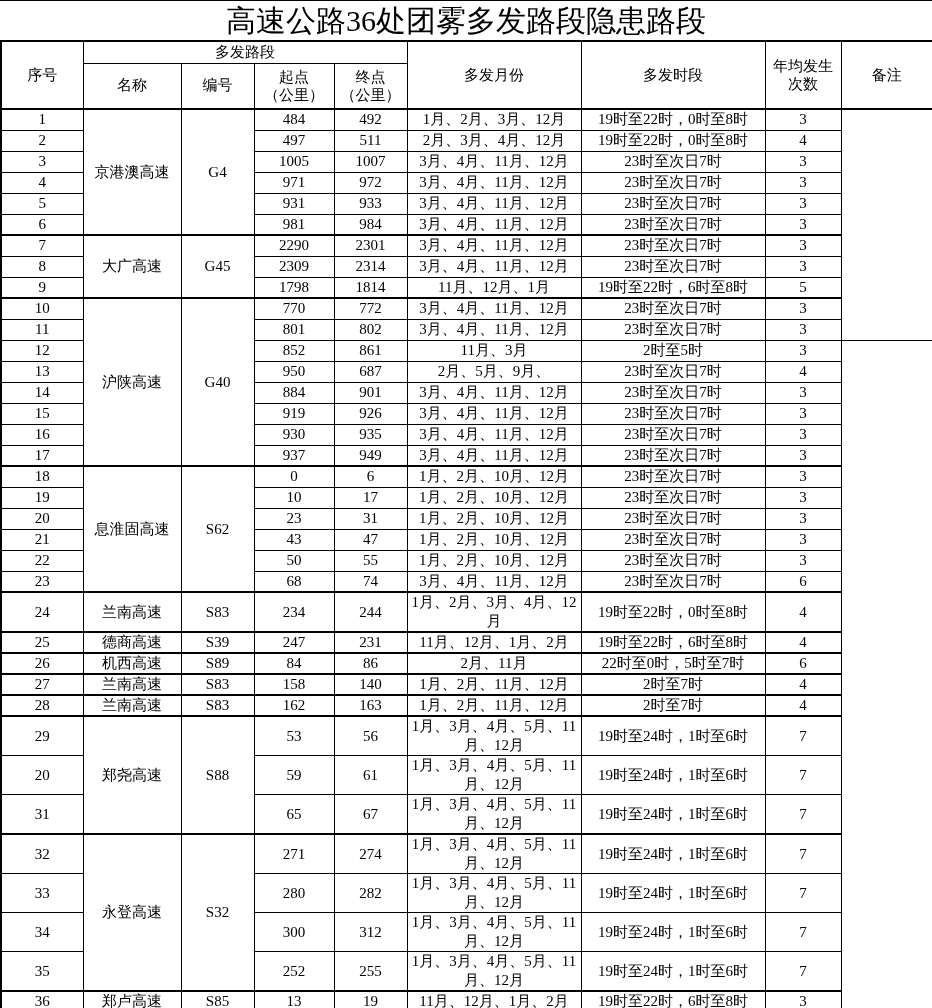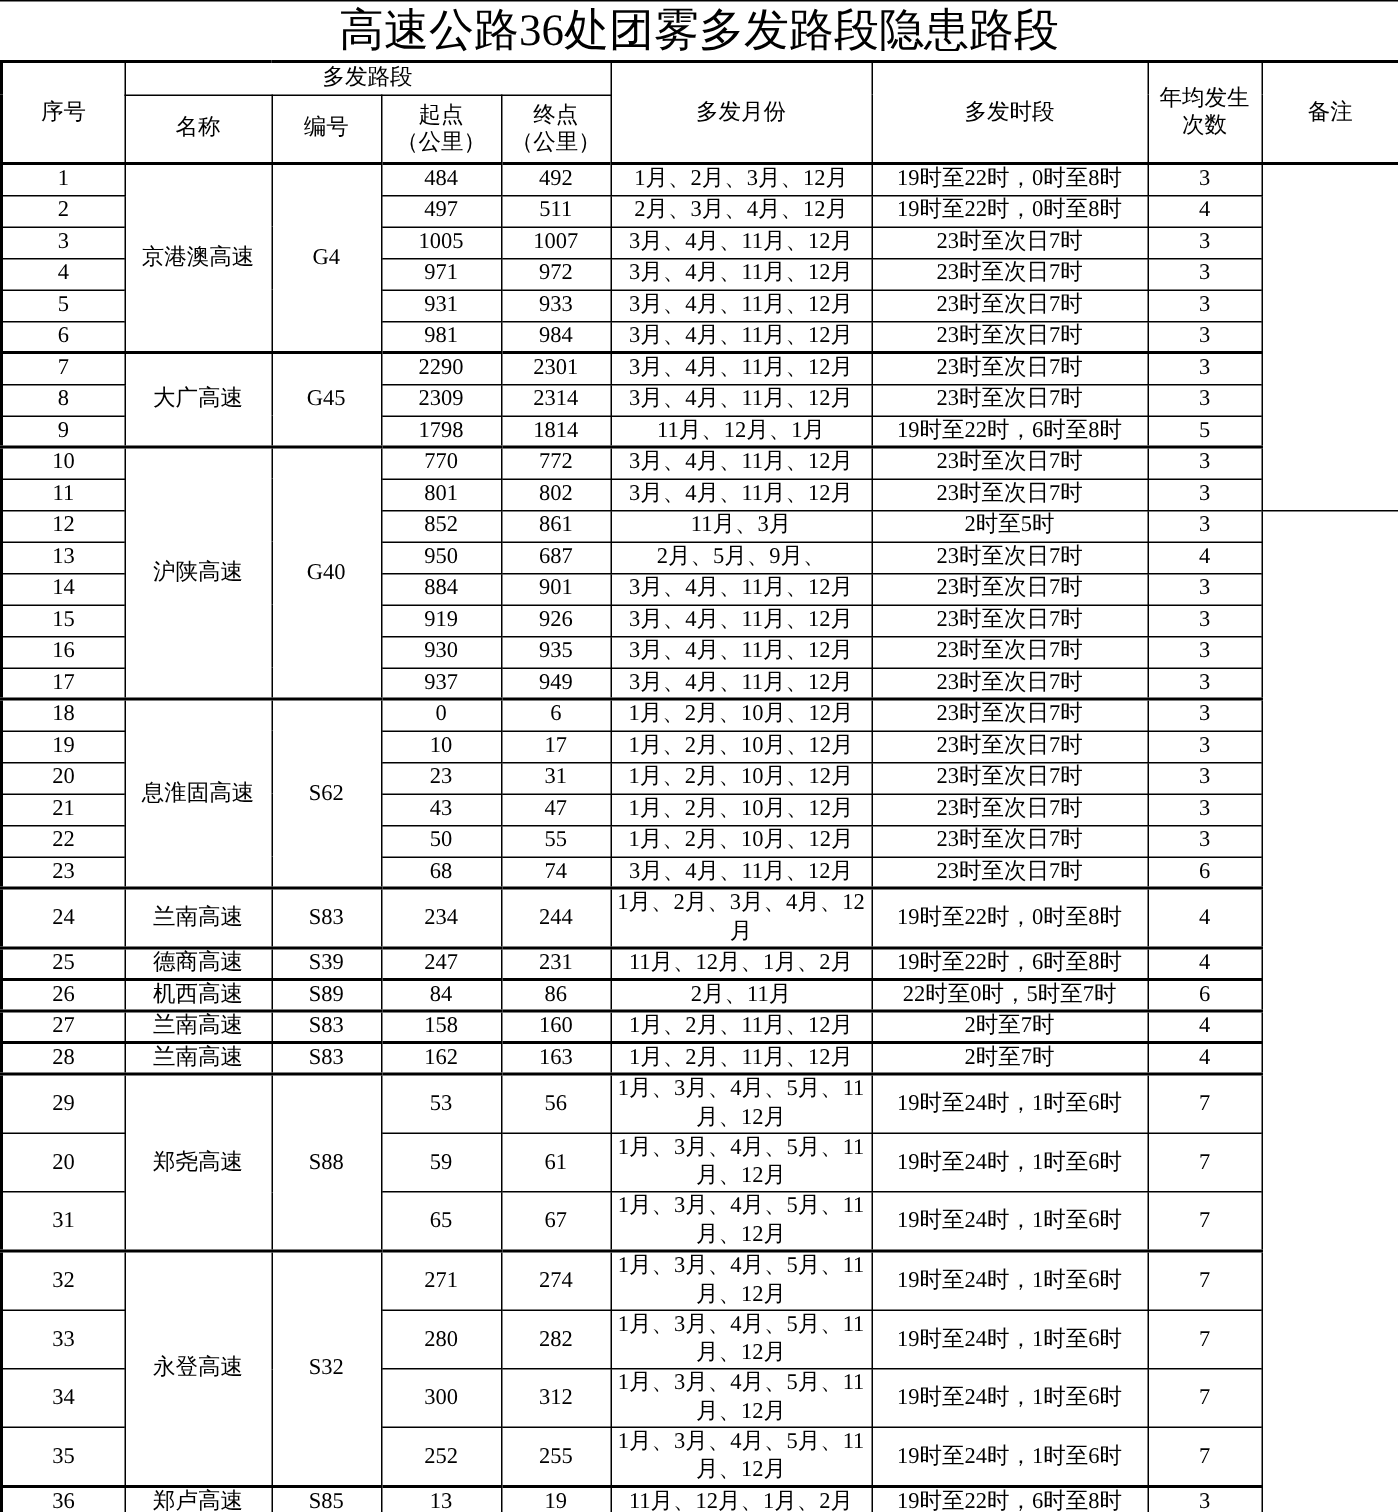--- a/index.html
+++ b/index.html
@@ -308,21 +308,21 @@
           <td class="c-num">86</td>
           <td class="c-months">2月、11月</td>
           <td class="c-period">22时至0时，5时至7时</td>
           <td class="c-freq">6</td>
         </tr>
         <tr class="h1 gs">
           <td class="c-no">27</td>
           <td class="c-name" rowspan="1">兰南高速</td>
           <td class="c-code" rowspan="1">S83</td>
           <td class="c-num">158</td>
-          <td class="c-num">160</td>
+          <td class="c-num">140</td>
           <td class="c-months">1月、2月、11月、12月</td>
           <td class="c-period">2时至7时</td>
           <td class="c-freq">4</td>
         </tr>
         <tr class="h1 gs">
           <td class="c-no">28</td>
           <td class="c-name" rowspan="1">兰南高速</td>
           <td class="c-code" rowspan="1">S83</td>
           <td class="c-num">162</td>
           <td class="c-num">163</td>

